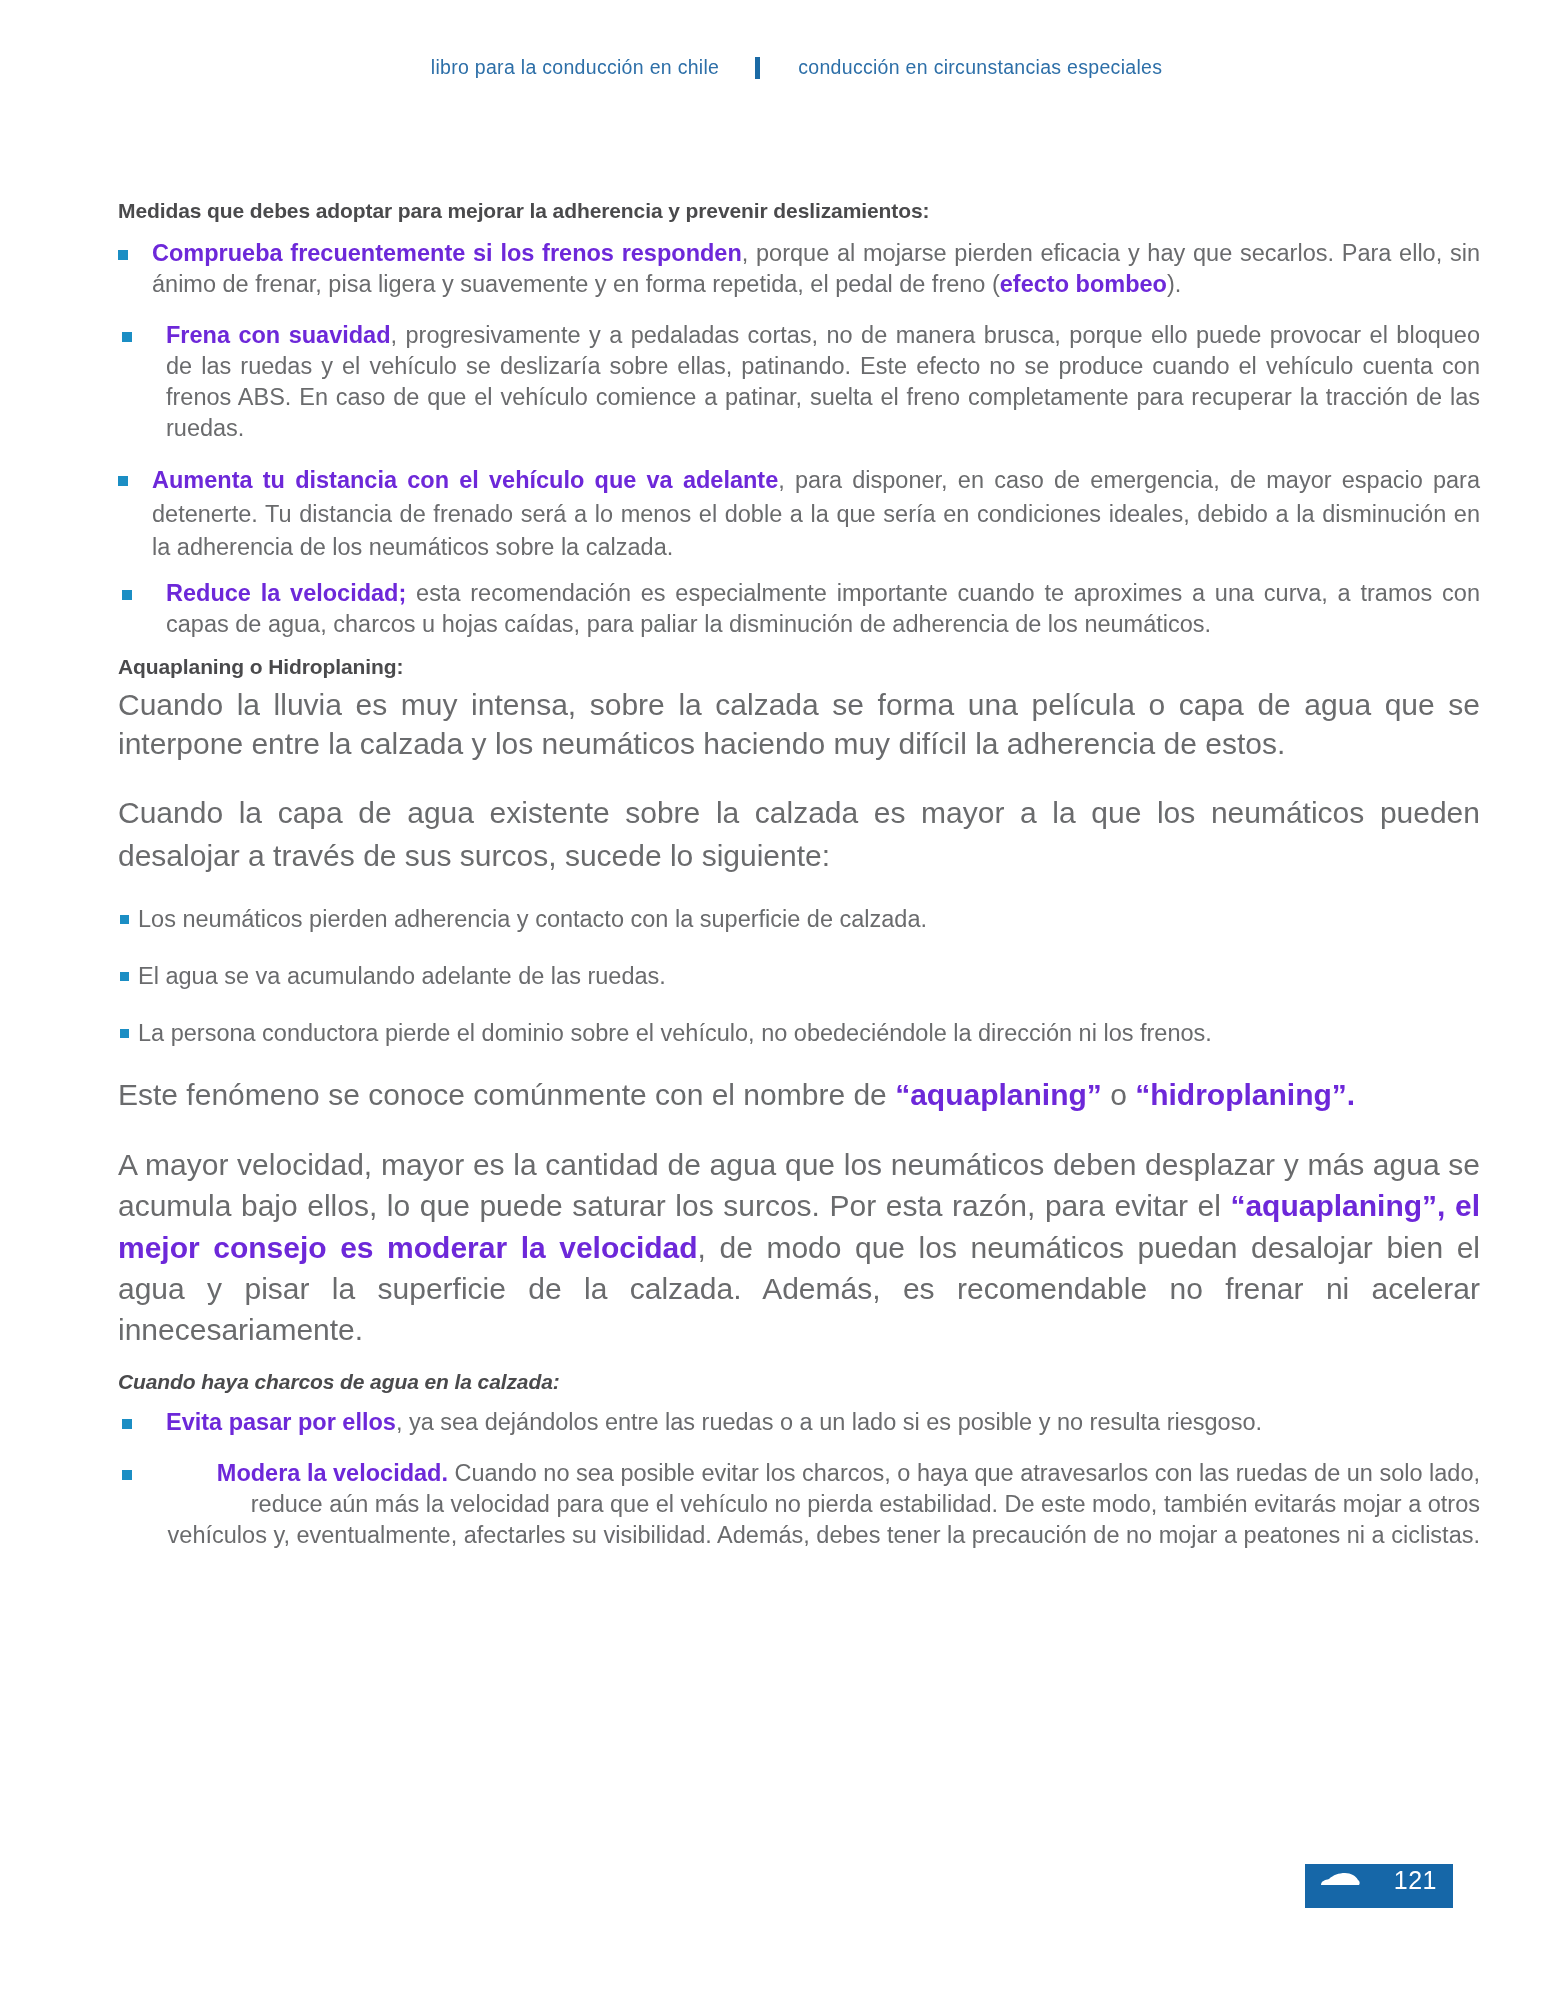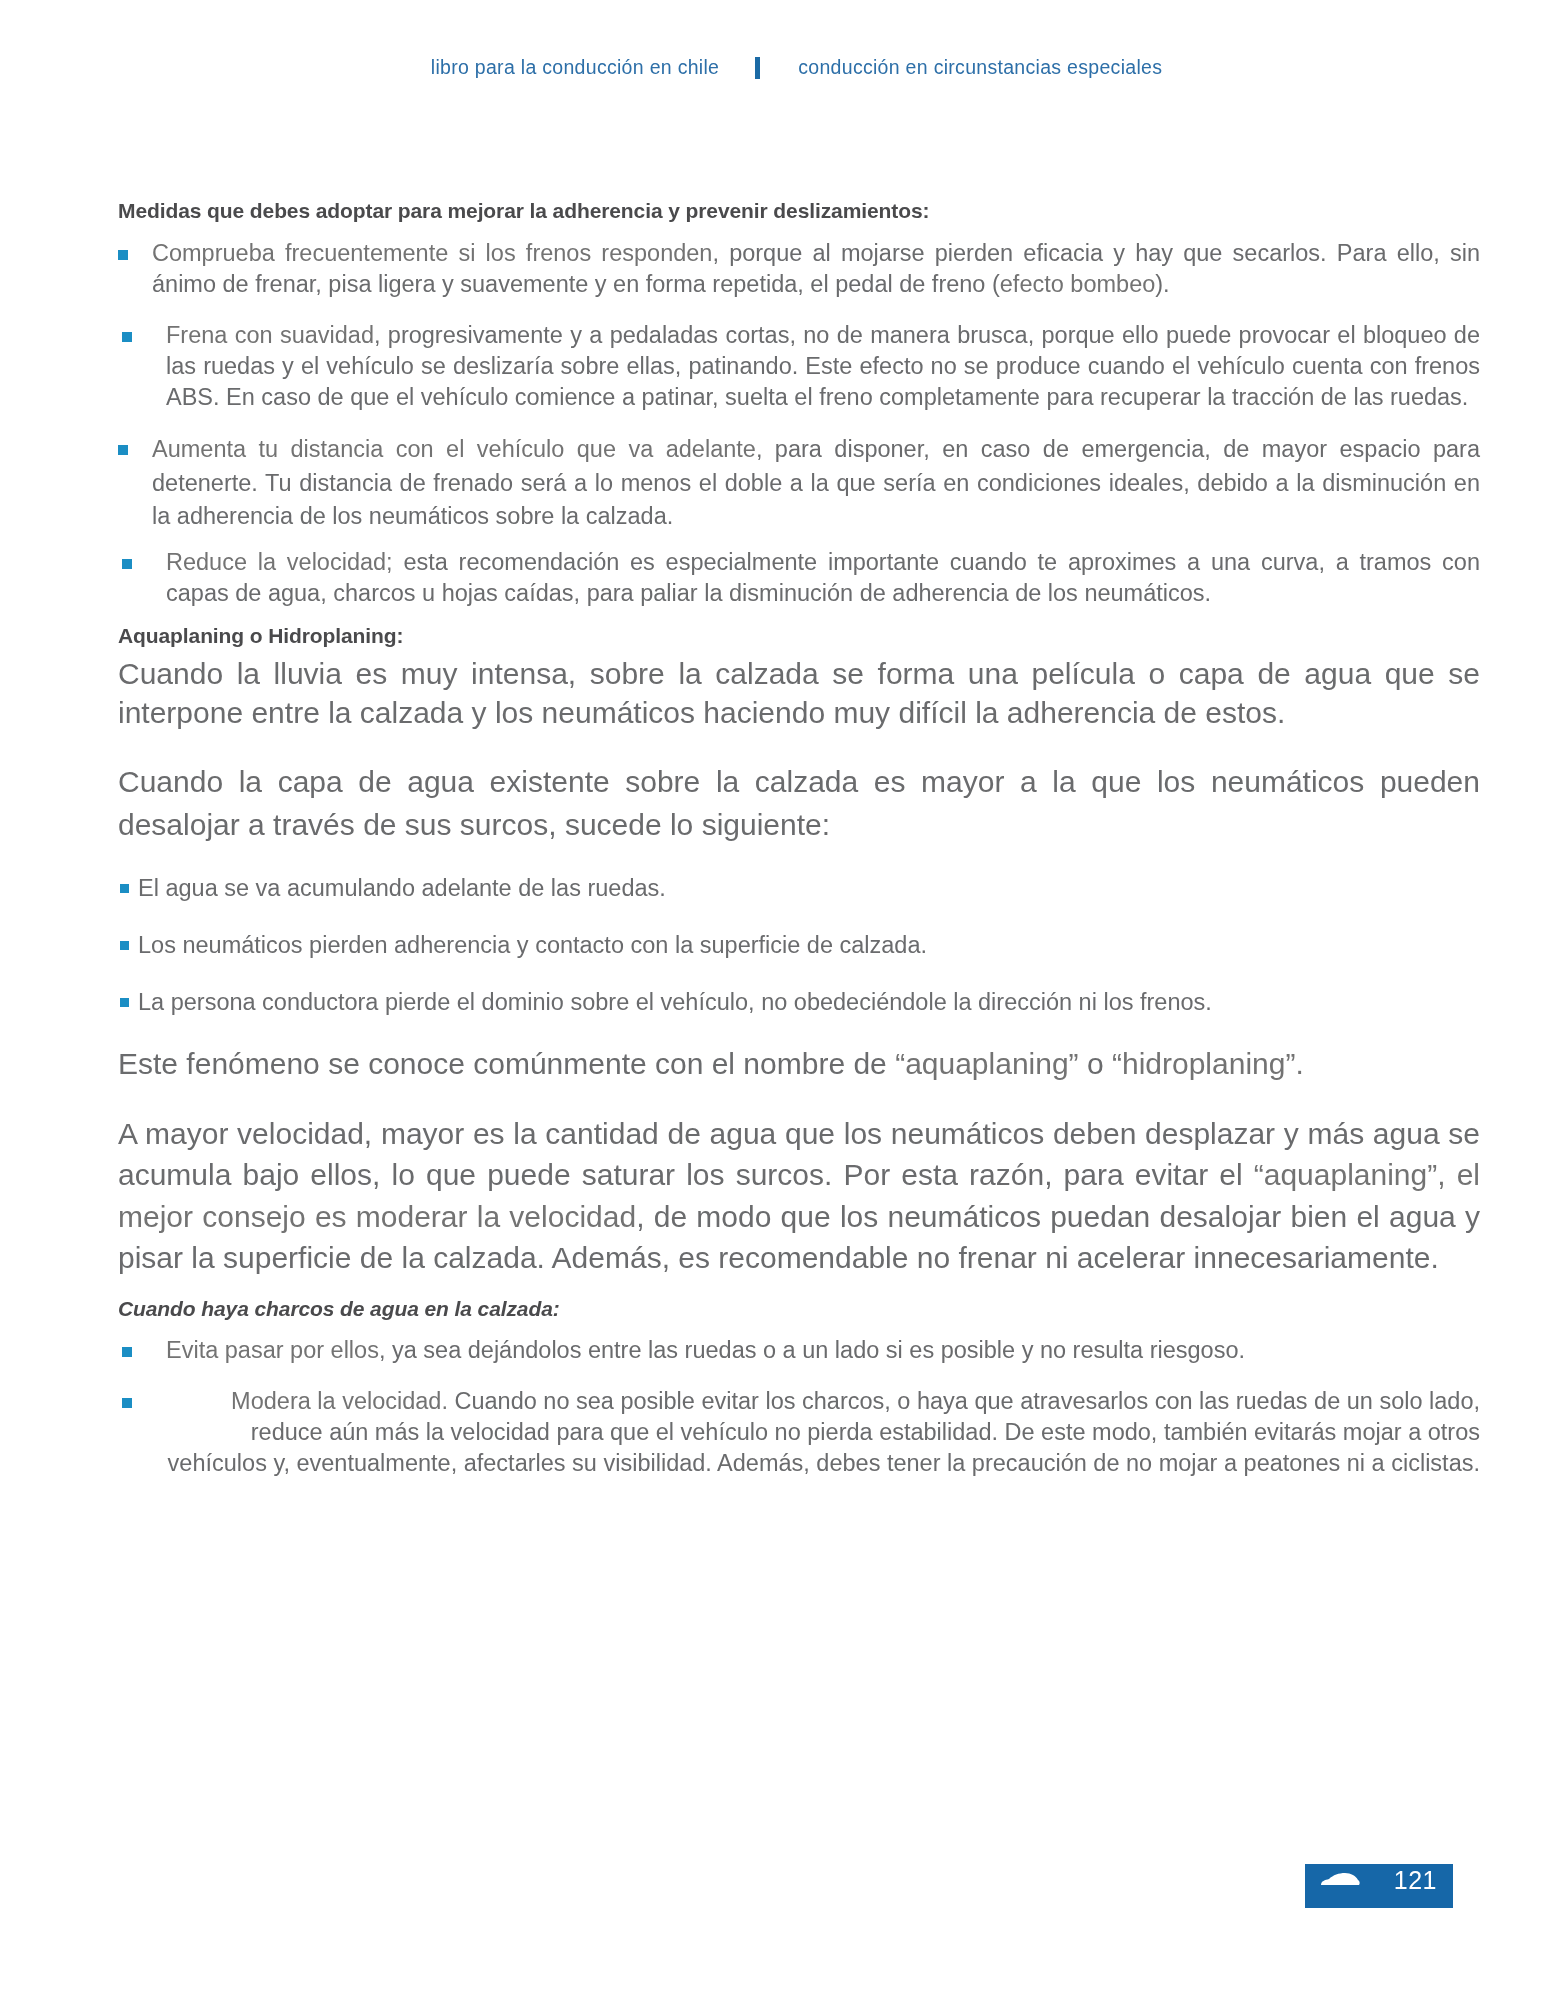--- a/index.html
+++ b/index.html
@@ -69,22 +69,22 @@
 
   p.body-text {
     font-size: 30px;
     line-height: 1.3;
     margin: 0 0 18px 0;
     color: #6a6b6d;
     font-weight: normal;
   }
 
   b, strong {
-    color: #737373;
-    font-weight: normal;
+    color: #6d28d9;
+    font-weight: bold;
   }
 
   
   ul.sq-list {
     list-style: none;
     margin: 0;
     padding: 0;
   }
   ul.sq-list > li {
     position: relative;
@@ -184,22 +184,22 @@
     <li class="just extra-indent" style="margin-top:10px;">
       <b>Reduce la velocidad;</b><span> esta recomendación es especialmente importante cuando te aproximes a una curva, a tramos con capas de agua, charcos u hojas caídas, para paliar la disminución de adherencia de los neumáticos.</span>
     </li>
   </ul>
 
   <h2 class="section-title gap-top" style="margin-bottom:4px;">Aquaplaning o Hidroplaning:</h2>
   <p class="body-text just" style="margin-bottom:28px;">Cuando la lluvia es muy intensa, sobre la calzada se forma una película o capa de agua que se interpone entre la calzada y los neumáticos haciendo muy difícil la adherencia de estos.</p>
   <p class="body-text just" style="line-height:1.45; margin-bottom:26px;">Cuando la capa de agua existente sobre la calzada es mayor a la que los neumáticos pueden desalojar a través de sus surcos, sucede lo siguiente:</p>
 
   <ul class="sq-list compact">
+    <li>Los neumáticos pierden adherencia y contacto con la superficie de calzada.</li>
     <li>El agua se va acumulando adelante de las ruedas.</li>
-    <li>Los neumáticos pierden adherencia y contacto con la superficie de calzada.</li>
     <li>La persona conductora pierde el dominio sobre el vehículo, no obedeciéndole la dirección ni los frenos.</li>
   </ul>
 
   <p class="body-text" style="margin-bottom:30px;">
     <span>Este fenómeno se conoce comúnmente con el nombre de </span><b>“aquaplaning”</b><span> o </span><b>“hidroplaning”.</b>
   </p>
 
   <p class="body-text just" style="line-height:1.38;">
     <span>A mayor velocidad, mayor es la cantidad de agua que los neumáticos deben desplazar y más agua se acumula bajo ellos, lo que puede saturar los surcos. Por esta razón, para evitar el </span><b>“aquaplaning”, el mejor consejo es moderar la velocidad</b><span>, de modo que los neumáticos puedan desalojar bien el agua y pisar la superficie de la calzada. Además, es recomendable no frenar ni acelerar innecesariamente.</span>
   </p>

